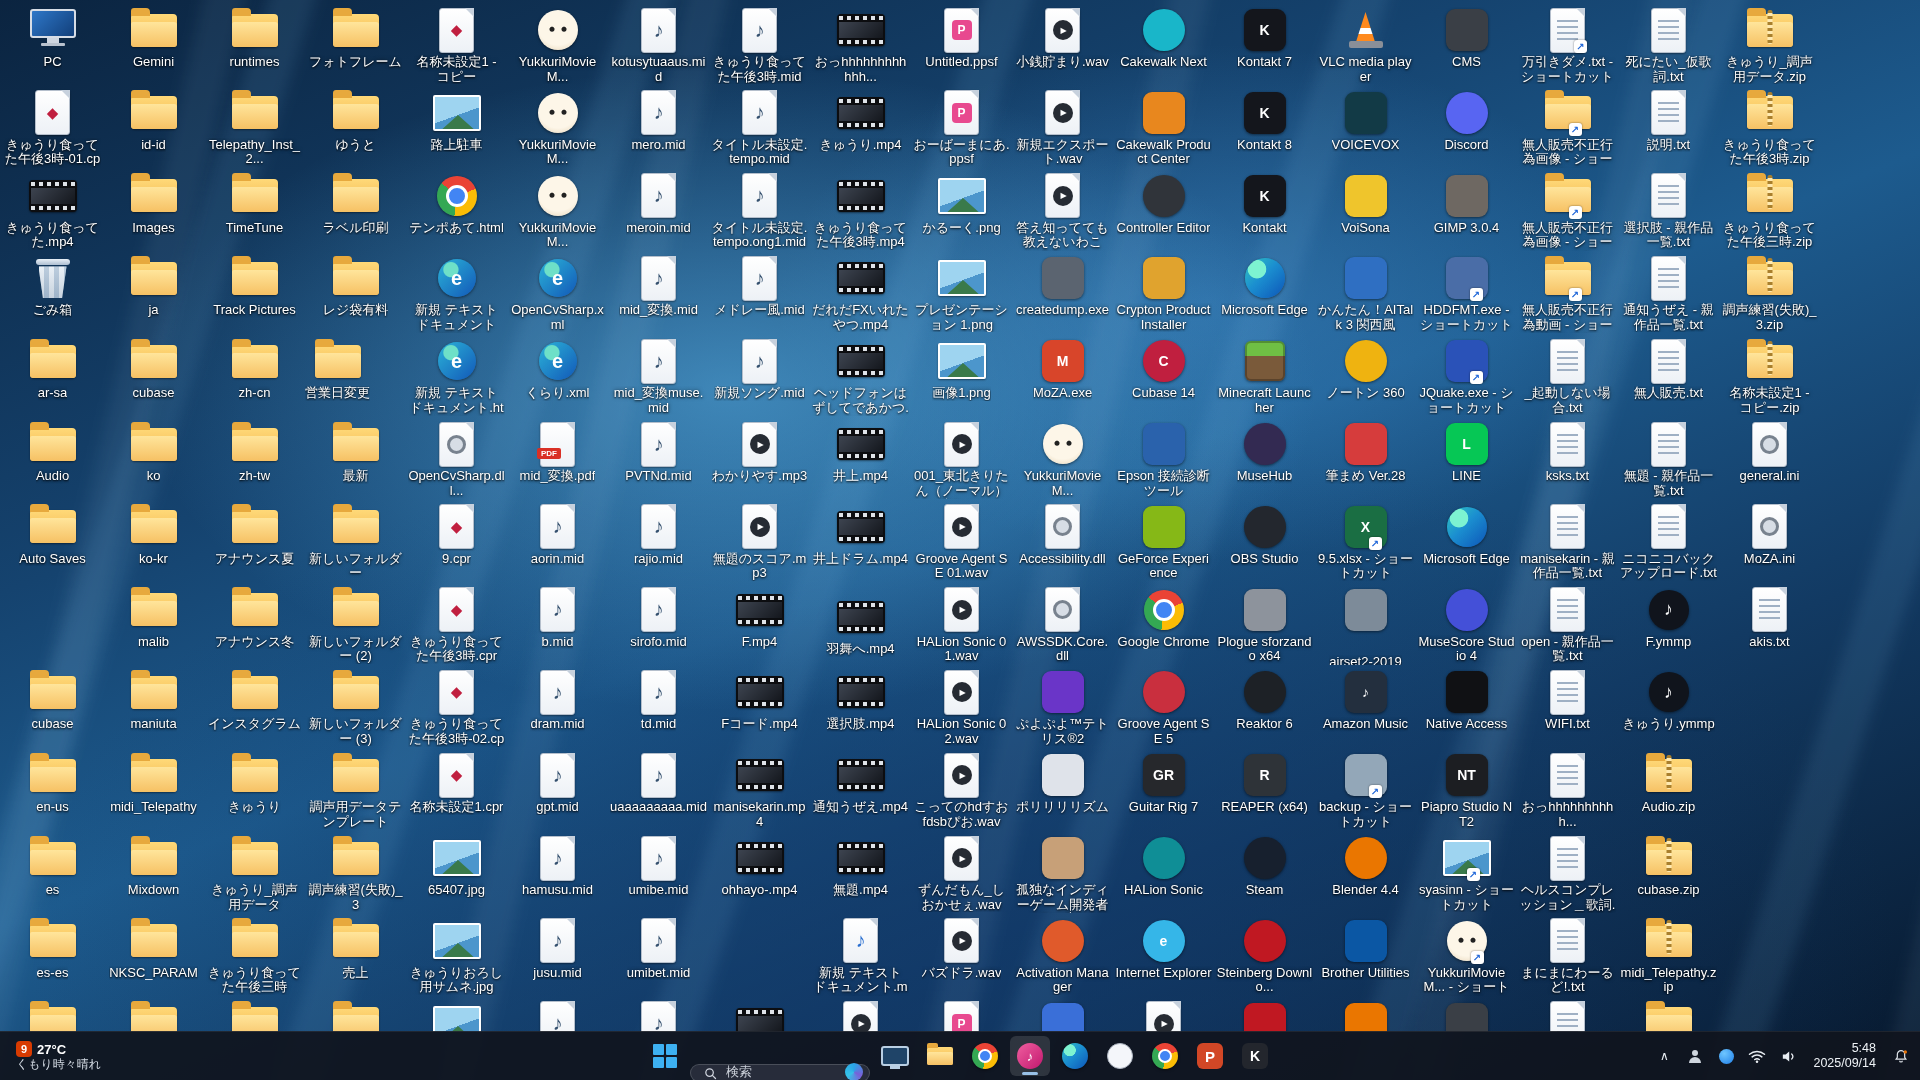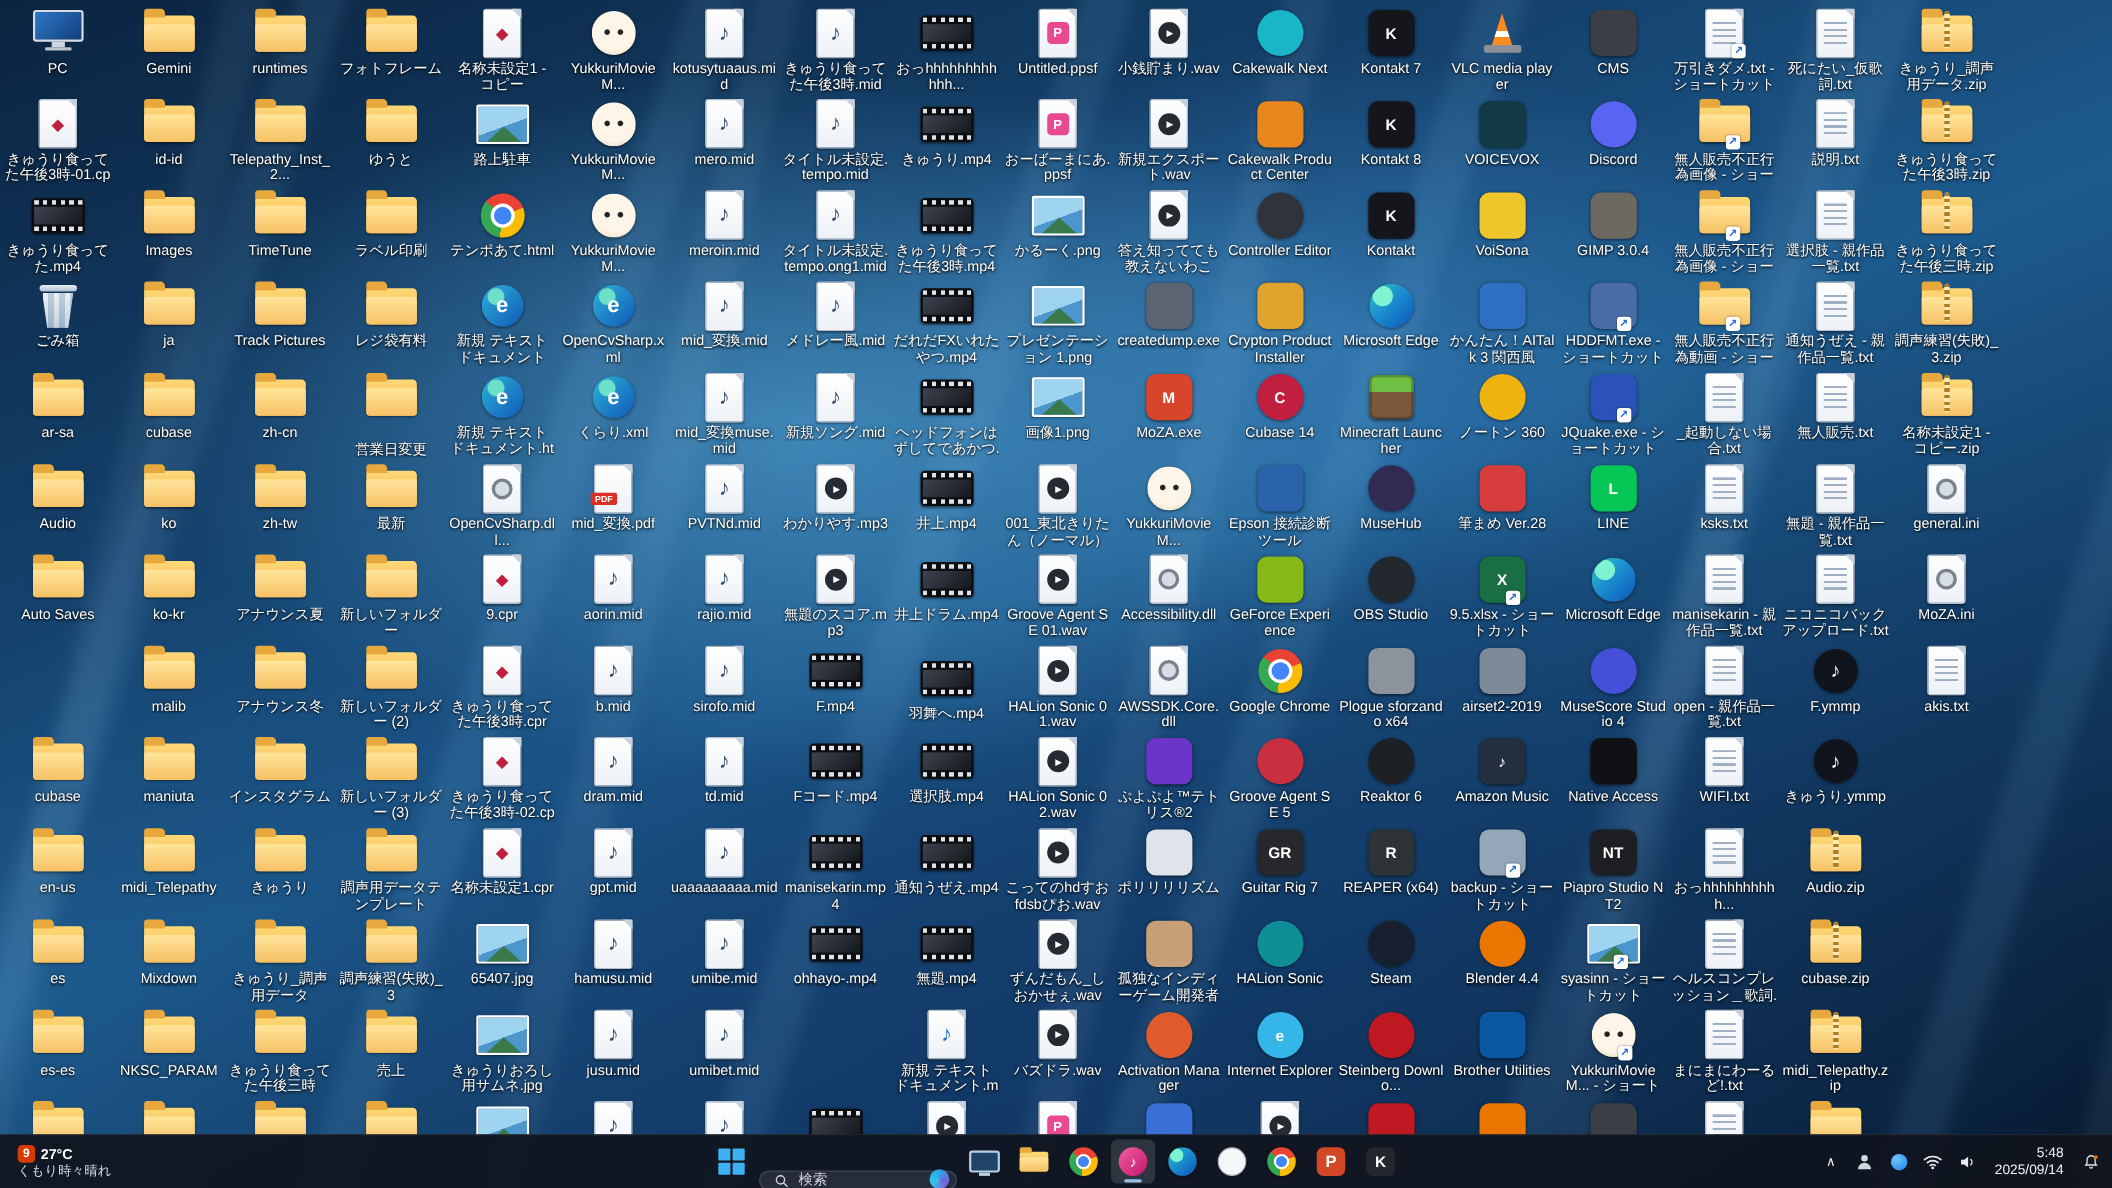--- a/index.html
+++ b/index.html
@@ -404,21 +404,21 @@
           <span class="fold"></span>
         </div>
         <div class="lbl">ラベル印刷</div>
       </div>
       <div class="cell" style="left: 305px; top: 250.4px;">
         <div class="ic">
           <span class="fold"></span>
         </div>
         <div class="lbl">レジ袋有料</div>
       </div>
-      <div class="cell" style="left: 305px; top: 333.2px; gap: 16px;">
+      <div class="cell" style="left: 287px; top: 333.2px;">
         <div class="ic">
           <span class="fold"></span>
         </div>
         <div class="lbl">営業日変更</div>
       </div>
       <div class="cell" style="left: 305px; top: 416px;">
         <div class="ic">
           <span class="fold"></span>
         </div>
         <div class="lbl">最新</div>
@@ -1333,21 +1333,21 @@
         </div>
         <div class="lbl">筆まめ Ver.28</div>
       </div>
       <div class="cell" style="left: 1315px; top: 498.8px;">
         <div class="ic">
           <span class="appb" style="background:#1a6e43">X</span>
           <b class="lnkb">↗</b>
         </div>
         <div class="lbl">9.5.xlsx - ショートカット</div>
       </div>
-      <div class="cell" style="left: 1315px; top: 581.6px;">
+      <div class="cell" style="left: 1315px; top: 581.6px; gap: 20px;">
         <div class="ic">
           <span class="appb" style="background:#7d8b99"></span>
         </div>
         <div class="lbl">airset2-2019</div>
       </div>
       <div class="cell" style="left: 1315px; top: 664.4px;">
         <div class="ic">
           <span class="appb" style="background:#232f3e">♪</span>
         </div>
         <div class="lbl">Amazon Music</div>

